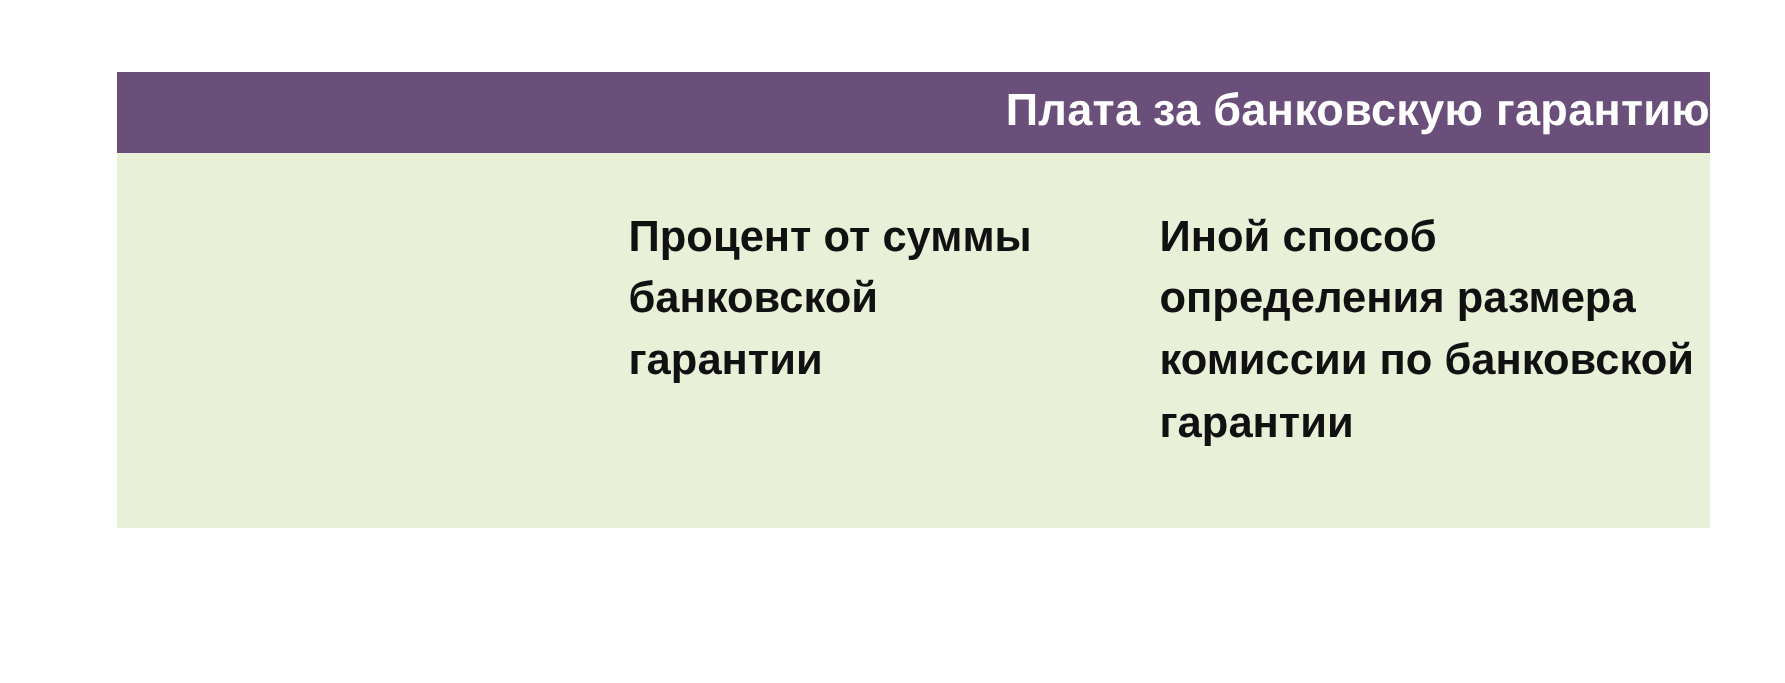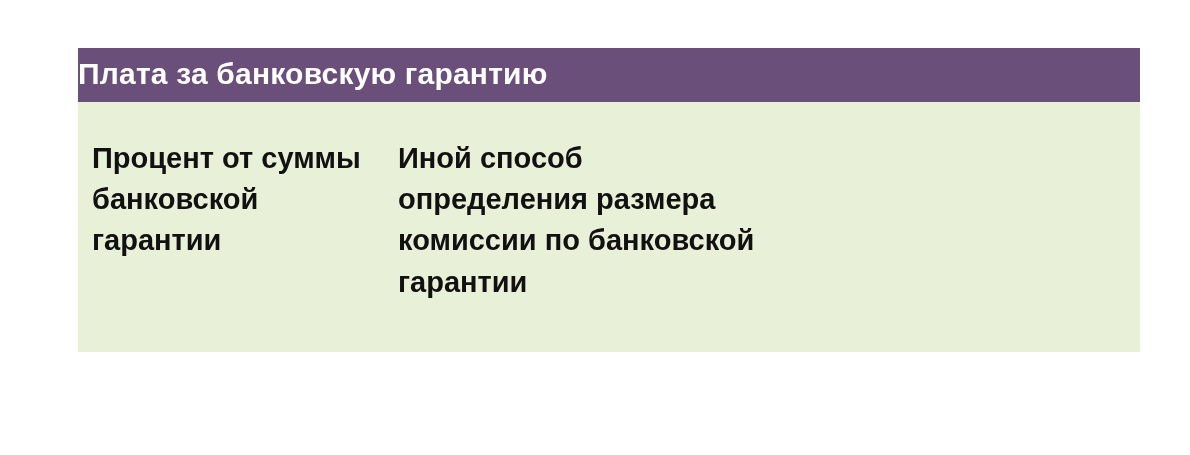--- a/index.html
+++ b/index.html
@@ -17,52 +17,54 @@
     position: absolute;
     left: 78px;
     top: 48px;
     width: 1062px;
   }
   .header-bar {
     background: #6a4f7b;
     color: #ffffff;
     font-size: 30px;
     font-weight: bold;
-    text-align: left;
+    text-align: right;
     padding: 9px 0 11px 0;
     letter-spacing: 0.2px;
   }
   .body-panel {
     background: #e8f0d8;
     display: flex;
     flex-direction: row;
     align-items: flex-start;
     padding: 36px 0 30px 0;
     min-height: 250px;
     box-sizing: border-box;
+    justify-content: flex-end;
   }
   .col {
     box-sizing: border-box;
     font-size: 29px;
     font-weight: bold;
     color: #111111;
     line-height: 1.42;
   }
   .col-1 {
     width: 320px;
     padding-left: 14px;
     padding-right: 10px;
   }
   .col-2 {
     width: 375px;
     padding-right: 14px;
   }
   .col-3 {
     width: 367px;
     padding-right: 10px;
+    margin-left: 48px;
   }
 </style>
 </head>
 <body>
 
 <div class="diagram">
   <div class="header-bar">Плата за банковскую гарантию</div>
   <div class="body-panel">
     <div class="col col-1">Процент от суммы банковской гарантии</div>
     <div class="col col-3">Иной способ определения размера комиссии по банковской гарантии</div>

